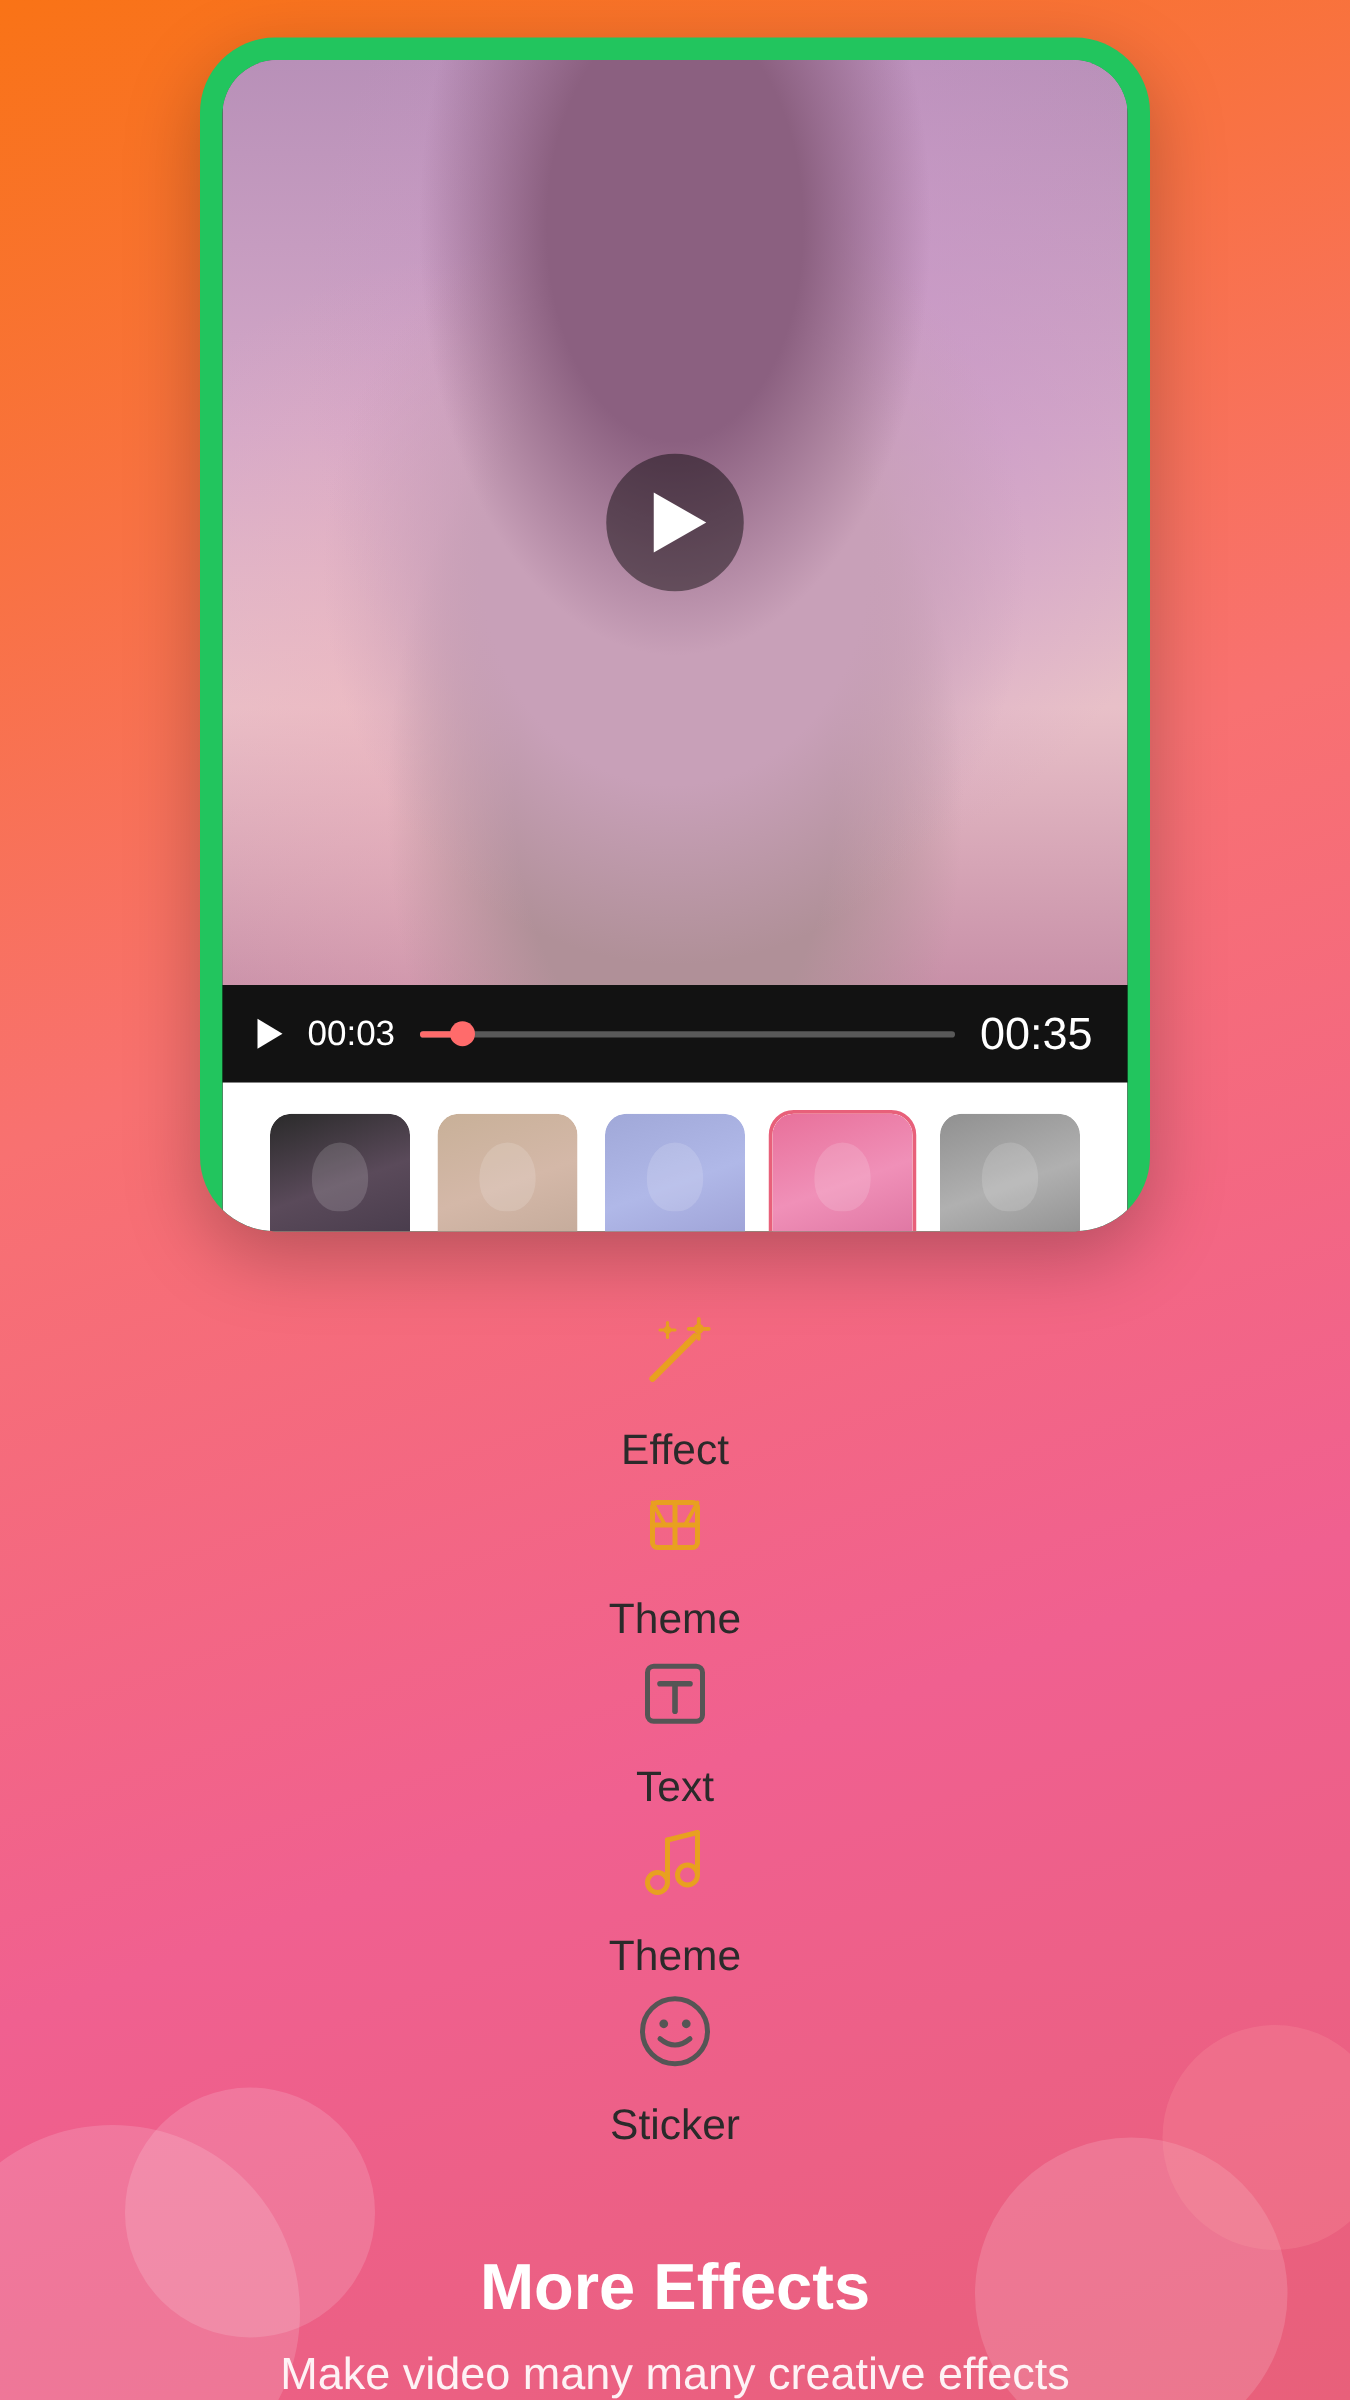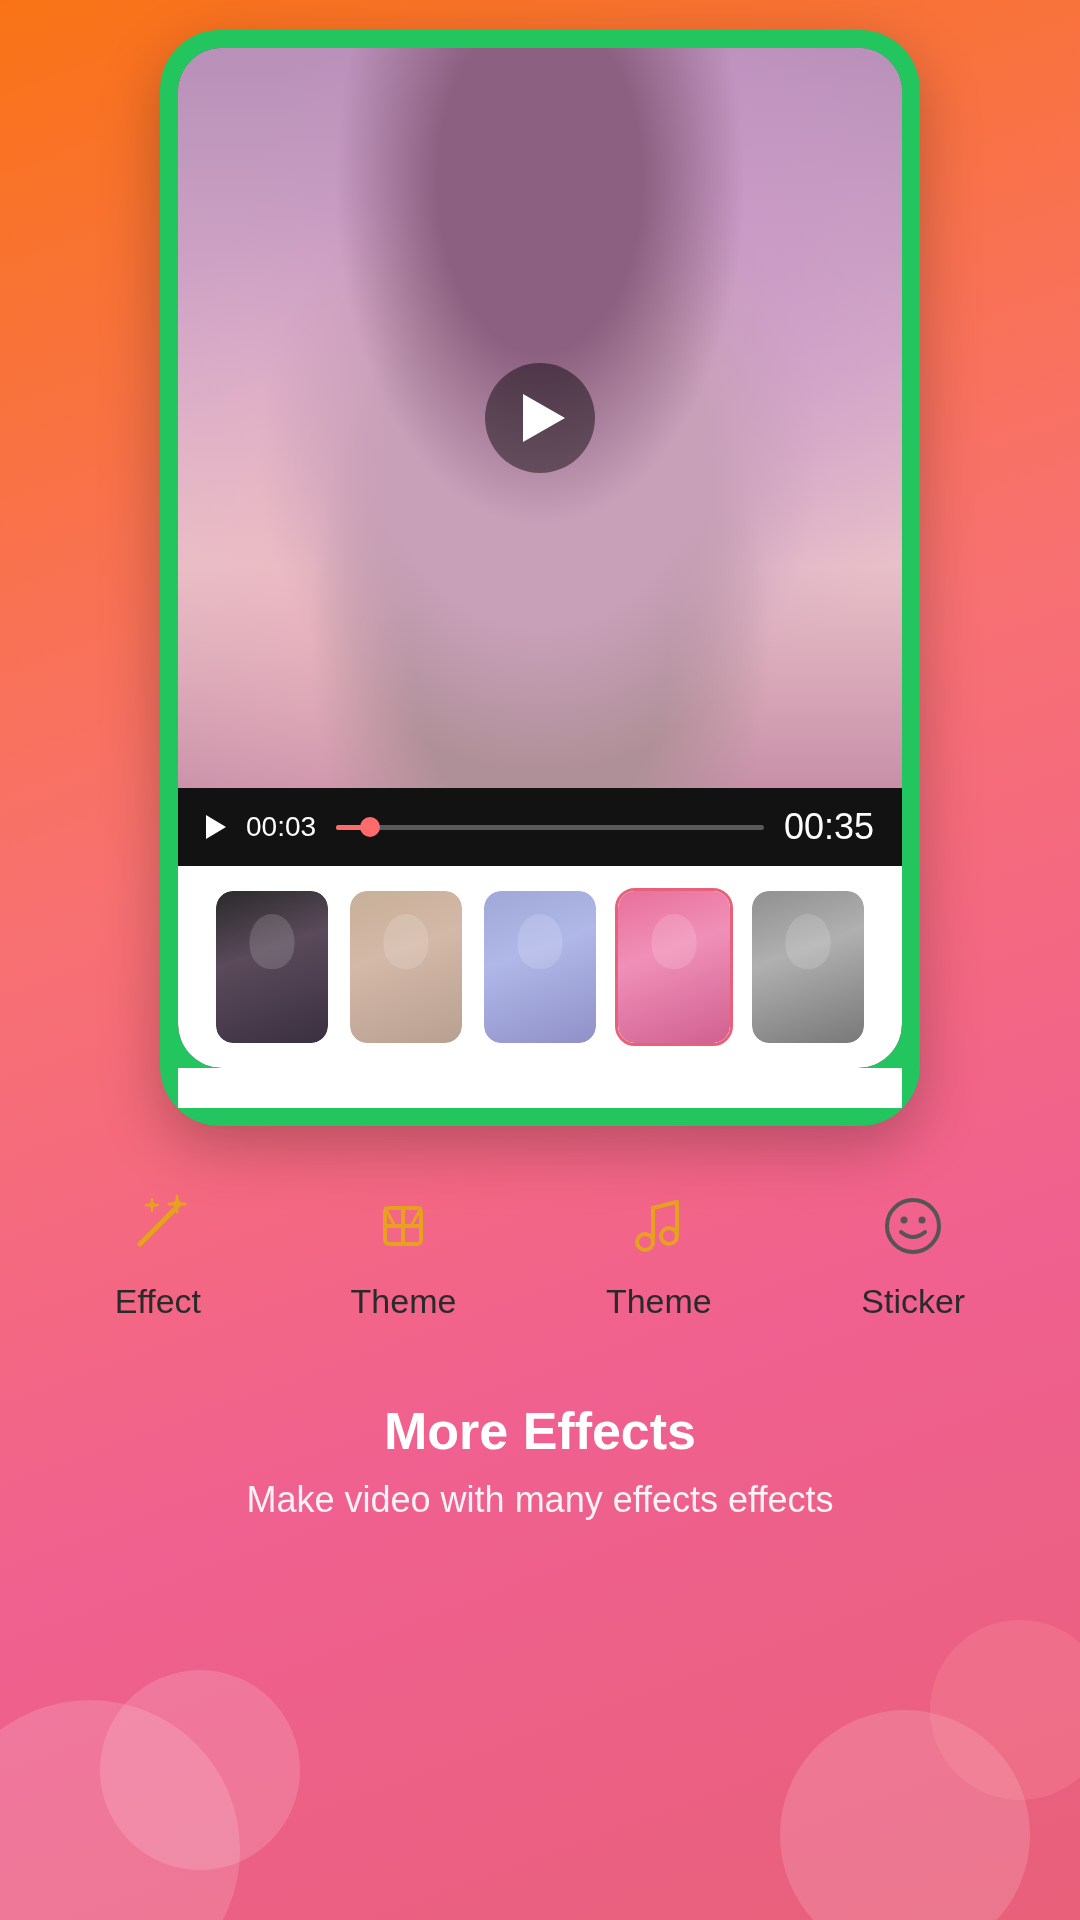--- a/index.html
+++ b/index.html
@@ -200,20 +200,21 @@
       background: white;
     }
 
     
     .tools-section {
       width: 100%;
       padding: 60px 40px 50px;
       display: flex;
       justify-content: space-around;
       align-items: center;
+      flex-direction: column;
     }
 
     .tool-item {
       display: flex;
       flex-direction: column;
       align-items: center;
       gap: 16px;
       cursor: pointer;
     }
 
@@ -373,20 +374,31 @@
         <line x1="18" y1="36" x2="54" y2="36" stroke="#e8a020" stroke-width="4"></line>
         <line x1="36" y1="18" x2="36" y2="54" stroke="#e8a020" stroke-width="4"></line>
 
         <line x1="18" y1="18" x2="28" y2="36" stroke="#e8a020" stroke-width="3" stroke-linecap="round"></line>
         <line x1="54" y1="18" x2="44" y2="36" stroke="#e8a020" stroke-width="3" stroke-linecap="round"></line>
       </svg>
     </div>
     <span class="tool-label">Theme</span>
   </div>
 
+  <div class="tool-item">
+    <div class="tool-icon">
+      <svg viewBox="0 0 72 72" fill="none" xmlns="http://www.w3.org/2000/svg">
+
+        <rect x="14" y="14" width="44" height="44" rx="5" stroke="#555" stroke-width="4"></rect>
+        <line x1="24" y1="28" x2="48" y2="28" stroke="#555" stroke-width="4.5" stroke-linecap="round"></line>
+        <line x1="36" y1="28" x2="36" y2="50" stroke="#555" stroke-width="4.5" stroke-linecap="round"></line>
+      </svg>
+    </div>
+    <span class="tool-label">Text</span>
+  </div>
 
   <div class="tool-item">
     <div class="tool-icon">
       <svg viewBox="0 0 72 72" fill="none" xmlns="http://www.w3.org/2000/svg">
 
         <line x1="30" y1="18" x2="54" y2="12" stroke="#e8a020" stroke-width="4" stroke-linecap="round"></line>
         <line x1="30" y1="18" x2="30" y2="50" stroke="#e8a020" stroke-width="4" stroke-linecap="round"></line>
         <line x1="54" y1="12" x2="54" y2="44" stroke="#e8a020" stroke-width="4" stroke-linecap="round"></line>
         <circle cx="22" cy="52" r="8" stroke="#e8a020" stroke-width="4"></circle>
         <circle cx="46" cy="46" r="8" stroke="#e8a020" stroke-width="4"></circle>
@@ -407,21 +419,21 @@
         <path d="M24 42 Q36 52 48 42" stroke="#555" stroke-width="4" stroke-linecap="round" fill="none"></path>
       </svg>
     </div>
     <span class="tool-label">Sticker</span>
   </div>
 
 </div>
 
 <div class="more-effects-section">
   <div class="more-effects-title">More Effects</div>
-  <div class="more-effects-subtitle">Make video with many effects effects</div>
+  <div class="more-effects-subtitle">Make video many many creative effects</div>
 </div>
 
 <div class="deco-blobs">
   <div class="blob blob-1"></div>
   <div class="blob blob-2"></div>
   <div class="blob blob-3"></div>
   <div class="blob blob-4"></div>
 </div>
 
 </body></html>

